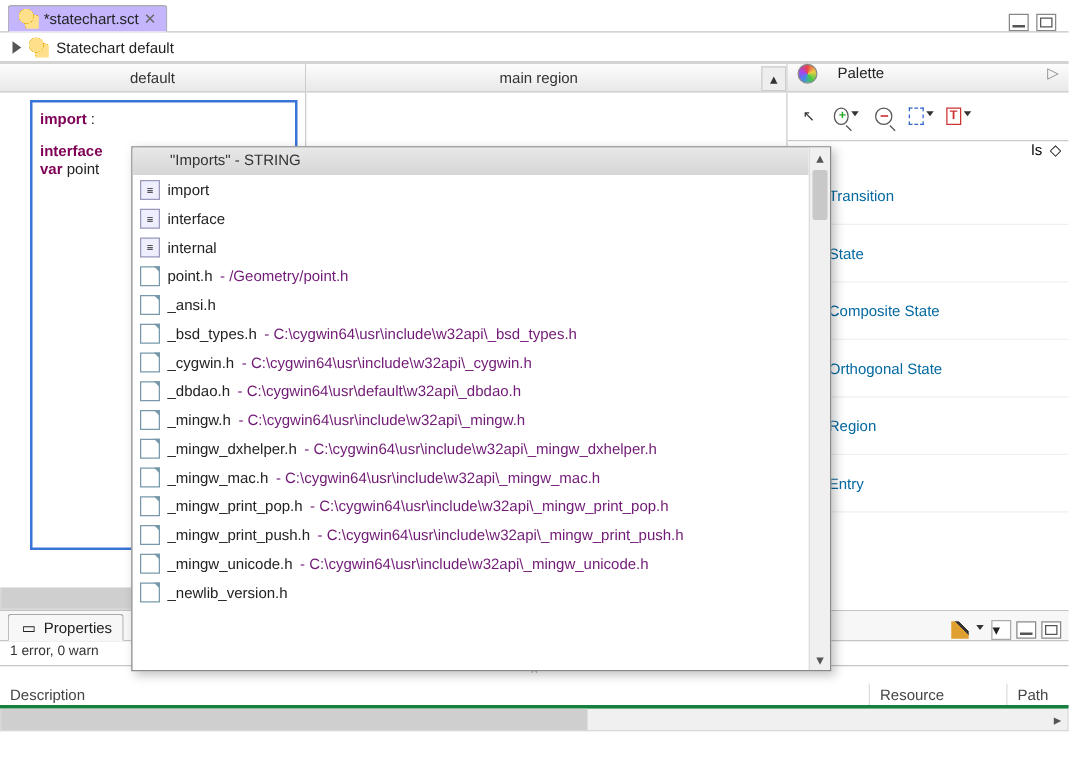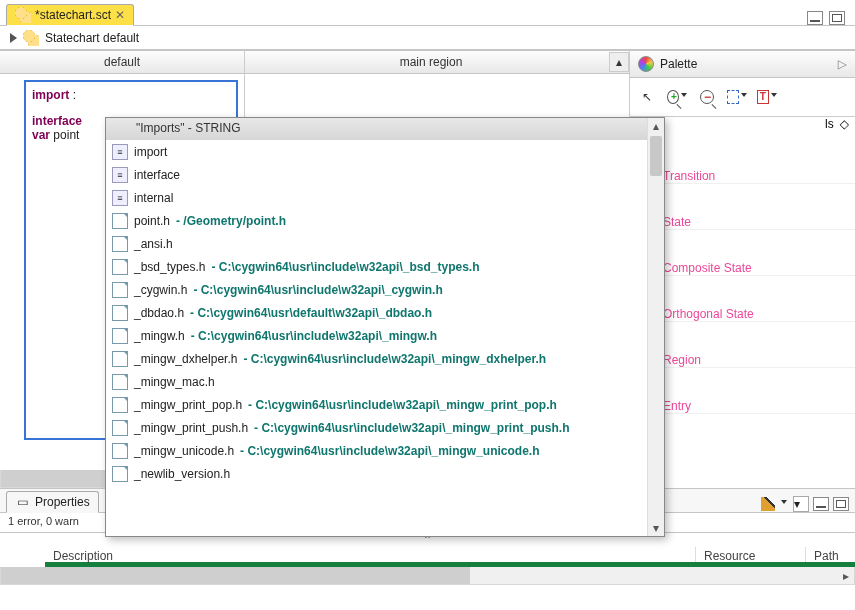--- a/index.html
+++ b/index.html
@@ -1,70 +1,70 @@
 <!DOCTYPE html>
 <html><head>
 <meta charset="utf-8">
 <style>
   * { box-sizing: border-box; font-family: "Segoe UI", Tahoma, sans-serif; font-size: 12px; }
   body { margin: 0; background: #fff; width: 855px; height: 610px; overflow: hidden; position: relative; color: #222; }
   .tabbar { height: 26px; display: flex; align-items: flex-end; padding: 2px 6px 0 6px; border-bottom: 1px solid #c5c5c5; position: relative; }
-  .tab { display: flex; align-items: center; gap: 4px; height: 22px; padding: 2px 8px; border: 1px solid #aaa; border-bottom: 1px solid #fff; background: #fde047; border-radius: 3px 3px 0 0; position: relative; top: 1px; }
+  .tab { display: flex; align-items: center; gap: 4px; height: 22px; padding: 2px 8px; border: 1px solid #aaa; border-bottom: 1px solid #fff; background: #c4b5fd; border-radius: 3px 3px 0 0; position: relative; top: 1px; }
   .tab .close { color: #666; cursor: pointer; }
   .tb-right { margin-left: auto; display: flex; gap: 6px; padding-right: 4px; }
   .winbtn { width: 16px; height: 14px; border: 1px solid #888; background: #fff; position: relative; cursor: pointer; }
   .winbtn.min::after { content:""; position:absolute; left:2px; right:2px; bottom:2px; height:2px; background:#555; }
   .winbtn.max::after { content:""; position:absolute; left:2px; right:2px; top:2px; bottom:2px; border:1px solid #555; }
   .breadcrumb { height: 24px; display: flex; align-items: center; gap: 6px; padding: 0 10px; border-bottom: 1px solid #c5c5c5; }
   .tri { width: 0; height: 0; border-top: 5px solid transparent; border-bottom: 5px solid transparent; border-left: 7px solid #555; }
   .main { display: flex; height: 420px; }
   .left-col { width: 245px; display: flex; flex-direction: column; border-right: 1px solid #ccc; }
   .col-header { height: 24px; background: linear-gradient(#fdfdfd,#e8e8e8); border-bottom: 1px solid #c5c5c5; text-align: center; line-height: 22px; color: #333; border-top: 1px solid #c5c5c5; }
   .editor { margin: 6px 6px 0 24px; border: 2px solid #3874d6; height: 360px; padding: 6px 6px; background: #fff; position: relative; }
   .kw { color: #7f0055; font-weight: bold; }
   .center-col { flex: 1 1 auto; position: relative; border-right: 1px solid #ccc; }
-  .center-hdr { display:flex; align-items:center; }
+  .center-hdr { display:flex; align-items:flex-end; }
   .center-hdr-text { padding-left: 8px; flex:1; }
   .scroll-up { width: 20px; height: 20px; background: #eee; border: 1px solid #ccc; display:flex; align-items:center; justify-content:center; }
   .right-col { width: 225px; display: flex; flex-direction: column; }
-  .palette-hdr { height: 24px; display:flex; align-items:center; gap:6px; padding:13px 8px; border-bottom:1px solid #c5c5c5; border-top:1px solid #c5c5c5; background: linear-gradient(#fdfdfd,#e8e8e8); }
+  .palette-hdr { height: 24px; display:flex; gap:16px; padding:0 8px; border-bottom:1px solid #c5c5c5; border-top:1px solid #c5c5c5; background: linear-gradient(#fdfdfd,#e8e8e8); }
   .palette-hdr .arrow { margin-left:auto; color:#888; }
   .palette-tools { height: 38px; display:flex; align-items:center; gap:8px; padding:4px 6px; }
   .pbtn { width:22px; height:22px; display:flex; align-items:center; justify-content:center; border:1px solid transparent; border-radius:2px; cursor:pointer; }
   .dd { width:8px; height:8px; margin-left:2px; }
   .dd::after { content:""; display:block; width:0;height:0;border-left:3px solid transparent;border-right:3px solid transparent;border-top:4px solid #333; }
   .section { height: 22px; border-top:1px solid #ccc; display:flex; align-items:flex-start; padding:0 8px; color:#333; }
   .section.ls { justify-content:flex-end; padding-right:6px; color:#000; }
   .palette-list { flex:1; overflow:hidden; }
-  .palette-item { height: 46px; display:flex; align-items:flex-end; padding:0 18px; border-bottom:1px solid #f0f0f0; color:#ec4899; cursor:pointer; }
+  .palette-item { height: 46px; display:flex; align-items:center; padding:0 18px; border-bottom:1px solid #f0f0f0; color:#0369a1; cursor:pointer; }
   .palette-item .tri { margin-right:8px; border-left-color:#555; }
   .bottom-pane { border-top:1px solid #c5c5c5; }
   .bp-tabbar { height:24px; display:flex; align-items:flex-end; padding:2px 6px 0 6px; border-bottom:1px solid #c5c5c5; background:#f7f7f7; }
   .bp-tabbar .tab { background:#f7f7f7; border-bottom-color:#f7f7f7; }
   .bp-tools { margin-left:auto; display:flex; gap:4px; align-items:center; }
   .tinybtn { width:16px; height:16px; border:1px solid #aaa; background:#fff; cursor:pointer; position:relative; }
   .statusbar { height:20px; padding:2px 8px; font-size:11px; color:#333; border-bottom:1px solid #c5c5c5; }
-  .hdr-row { height:20px; display:flex; border-bottom:5px solid #15803d;margin-left:45px; }
+  .hdr-row { height:20px; display:flex; border-bottom:3px solid #15803d; }
   .hdr-cell { padding:2px 8px; color:#444; }
   .hdr-cell.desc { flex:1; }
   .hdr-cell.res { width:110px; border-left:1px solid #ddd; }
   .hdr-cell.path { width:50px; border-left:1px solid #ddd; }
   .hscroll { height:18px; background:#f0f0f0; border:1px solid #d8d8d8; border-top:none; position:relative; }
   .hscroll .thumb { position:absolute; left:0; top:0; bottom:0; width:40%; background:#cfcfcf; }
   .hscroll .rbtn, .hscroll .lbtn { position:absolute; top:0; bottom:0; width:16px; display:flex; align-items:center; justify-content:center; color:#555; }
   .hscroll .lbtn { left:0; }
   .hscroll .rbtn { right:0; }
   .center-caret { text-align:center; color:#888; }
   
   .autocomplete { position:absolute; left:105px; top:117px; width:560px; height:420px; background:#fff; border:1px solid #888; box-shadow:3px 3px 8px rgba(0,0,0,.25); z-index:50; display:flex; }
   .ac-list { flex:1; overflow:hidden; }
   .ac-header { height:22px; background:linear-gradient(#e8e8e8,#d6d6d6); padding:3px 30px; color:#333; font-weight:normal; }
   .ac-item { height:23px; display:flex; align-items:center; padding:0 6px; gap:6px; cursor:pointer; white-space:nowrap; overflow:hidden; }
   .ac-item .fn { color:#222; }
-  .ac-item .path { color:#0f766e;font-weight:bold; }
+  .ac-item .path { color:#701a75; }
   .ac-scroll { width:17px; background:#f0f0f0; border-left:1px solid #ddd; position:relative; }
   .ac-scroll .up, .ac-scroll .dn { height:16px; display:flex; align-items:center; justify-content:center; color:#555; cursor:pointer; }
   .ac-scroll .thumb { position:absolute; left:2px; right:2px; top:18px; height:40px; background:#c8c8c8; border-radius:2px; }
   
   .ic { width:16px; height:16px; display:inline-flex; align-items:center; justify-content:center; flex:0 0 16px; }
   .ic-sct { background: radial-gradient(circle at 6px 6px,#ffe08a 40%,#e6a800 42%,transparent 44%), radial-gradient(circle at 12px 12px,#ffe08a 40%,#e6a800 42%,transparent 44%); }
   .ic-kw { background:#eef; border:1px solid #99b; font-size:9px; line-height:12px; text-align:center; }
   .ic-file { background:#fff; border:1px solid #79a; position:relative; }
   .ic-file::after { content:""; position:absolute; right:-1px; top:-1px; width:0;height:0; border-left:5px solid transparent; border-top:5px solid #79a; }
   .ic-pal { width:16px; height:16px; background:conic-gradient(#e44,#ec4,#4c4,#48e,#a4e,#e44); border-radius:50%; border:1px solid #888; }
@@ -261,20 +261,21 @@
           <span class="path"> - C:\cygwin64\usr\include\w32api\_mingw.h</span>
         </div>
         <div class="ac-item">
           <span class="ic ic-file"></span>
           <span class="fn">_mingw_dxhelper.h</span>
           <span class="path"> - C:\cygwin64\usr\include\w32api\_mingw_dxhelper.h</span>
         </div>
         <div class="ac-item">
           <span class="ic ic-file"></span>
           <span class="fn">_mingw_mac.h</span>
+          <span class="path"> - C:\cygwin64\usr\include\w32api\_mingw_mac.h</span>
         </div>
         <div class="ac-item">
           <span class="ic ic-file"></span>
           <span class="fn">_mingw_print_pop.h</span>
           <span class="path"> - C:\cygwin64\usr\include\w32api\_mingw_print_pop.h</span>
         </div>
         <div class="ac-item">
           <span class="ic ic-file"></span>
           <span class="fn">_mingw_print_push.h</span>
           <span class="path"> - C:\cygwin64\usr\include\w32api\_mingw_print_push.h</span>

